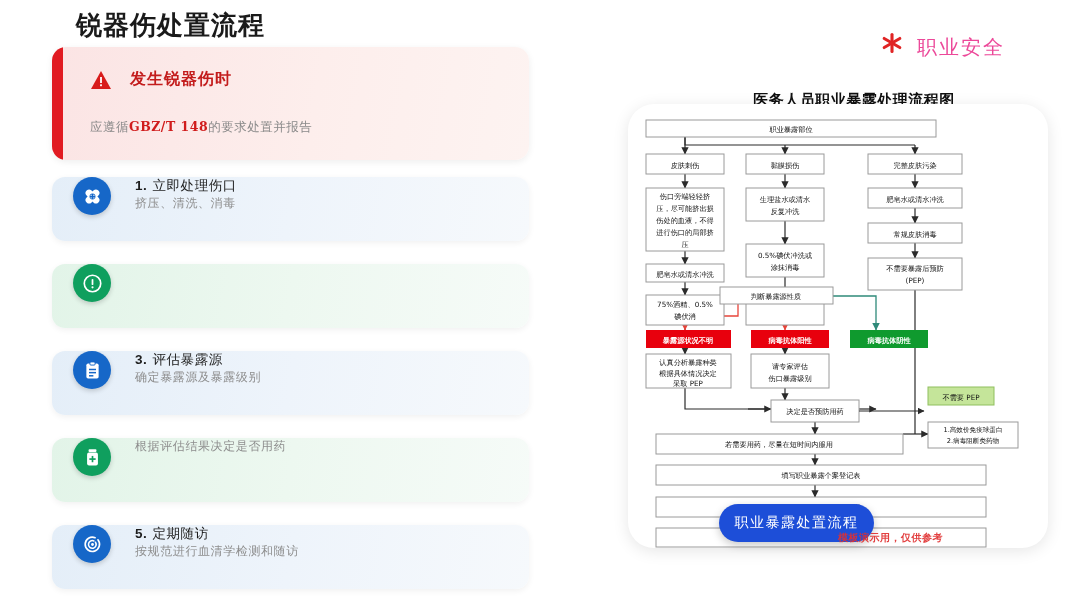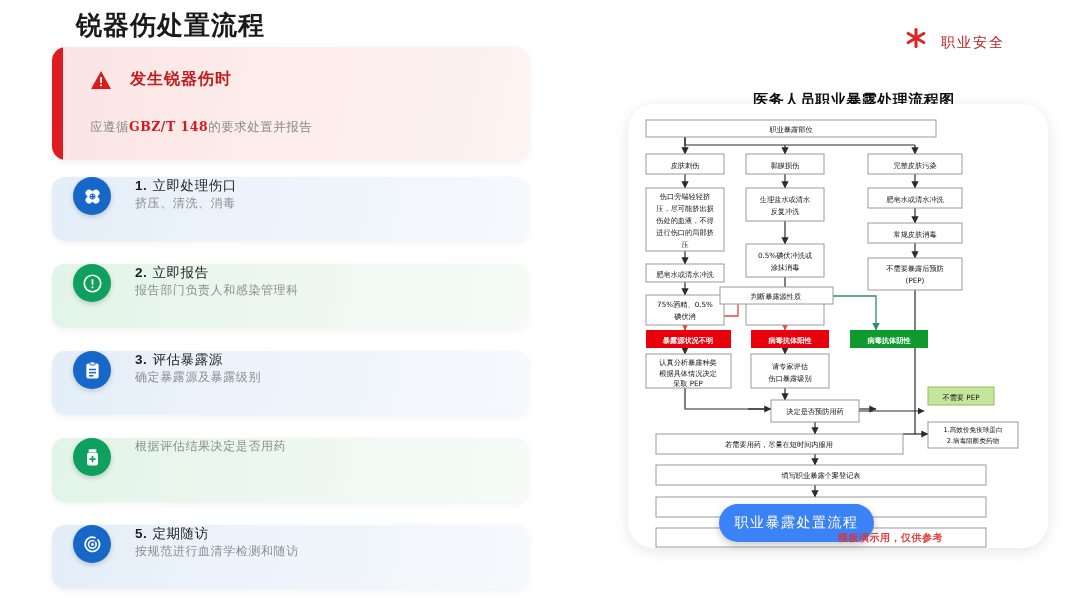--- a/index.html
+++ b/index.html
@@ -21,21 +21,21 @@
   .badge {
     position: absolute; right: 35px; top: 24px;
     display: flex; align-items: center; gap: 14px;
   }
   .badge-icon {
     width: 22px; height: 22px; position: relative;
     display: inline-block;
   }
   .badge-icon svg { display: block; }
   .badge-label {
-    font-size: 14px; color: #b91c1c; letter-spacing: 2px;
+    font-size: 20px; color: #ec4899; letter-spacing: 2px;
     font-family: "DejaVu Serif", "Liberation Serif", serif;
     margin-top: 10px;
   }
 
   
   .alert {
     position: absolute; left: 52px; top: 47px;
     width: 477px; height: 113px;
     background: linear-gradient(100deg, #fbe4e4 0%, #fdeeec 55%, #fdf3f1 100%);
     border-radius: 14px;
@@ -110,21 +110,21 @@
   .wm {
     position: absolute; left: 838px; top: 531px;
     font-size: 10px; font-weight: bold; color: #e03030;
     letter-spacing: .5px; white-space: nowrap;
     opacity: .92;
     font-family: "DejaVu Sans", sans-serif;
   }
   .pill {
     position: absolute; left: 719px; top: 504px;
     width: 155px; height: 38px; border-radius: 19px;
-    background: #3b82f6;
+    background: #1d4ed8;
     box-shadow: 0 3px 8px rgba(0,0,0,0.22);
     display: flex; align-items: center; justify-content: center;
   }
   .pill span {
     font-size: 14px; color: #fff; letter-spacing: 1.5px;
     font-family: "DejaVu Serif", "Liberation Serif", serif;
   }
 </style>
 </head>
 <body>
@@ -188,24 +188,20 @@
       </div>
     </div>
 
     <div class="step green">
       <div class="step-ic">
         <svg width="21" height="21" viewBox="0 0 24 24">
           <circle cx="12" cy="12" r="9.4" fill="none" stroke="#fff" stroke-width="1.9"></circle>
           <rect x="11" y="6.8" width="2" height="7" rx="1" fill="#fff"></rect>
           <circle cx="12" cy="16.4" r="1.25" fill="#fff"></circle>
         </svg>
-      </div>
-      <div class="step-txt">
-        <div class="step-title"><b>2.</b> <span>立即报告</span></div>
-        <div class="step-desc">报告部门负责人和感染管理科</div>
       </div>
     </div>
 
     <div class="step blue">
       <div class="step-ic">
         <svg width="21" height="21" viewBox="0 0 24 24">
           <rect x="5" y="4" width="14" height="17" rx="2" fill="#fff"></rect>
           <rect x="9" y="2.2" width="6" height="3.6" rx="1.2" fill="#fff" stroke="#1667c8" stroke-width="1.1"></rect>
           <rect x="8" y="10" width="8" height="1.7" fill="#1667c8"></rect>
           <rect x="8" y="13.6" width="8" height="1.7" fill="#1667c8"></rect>

